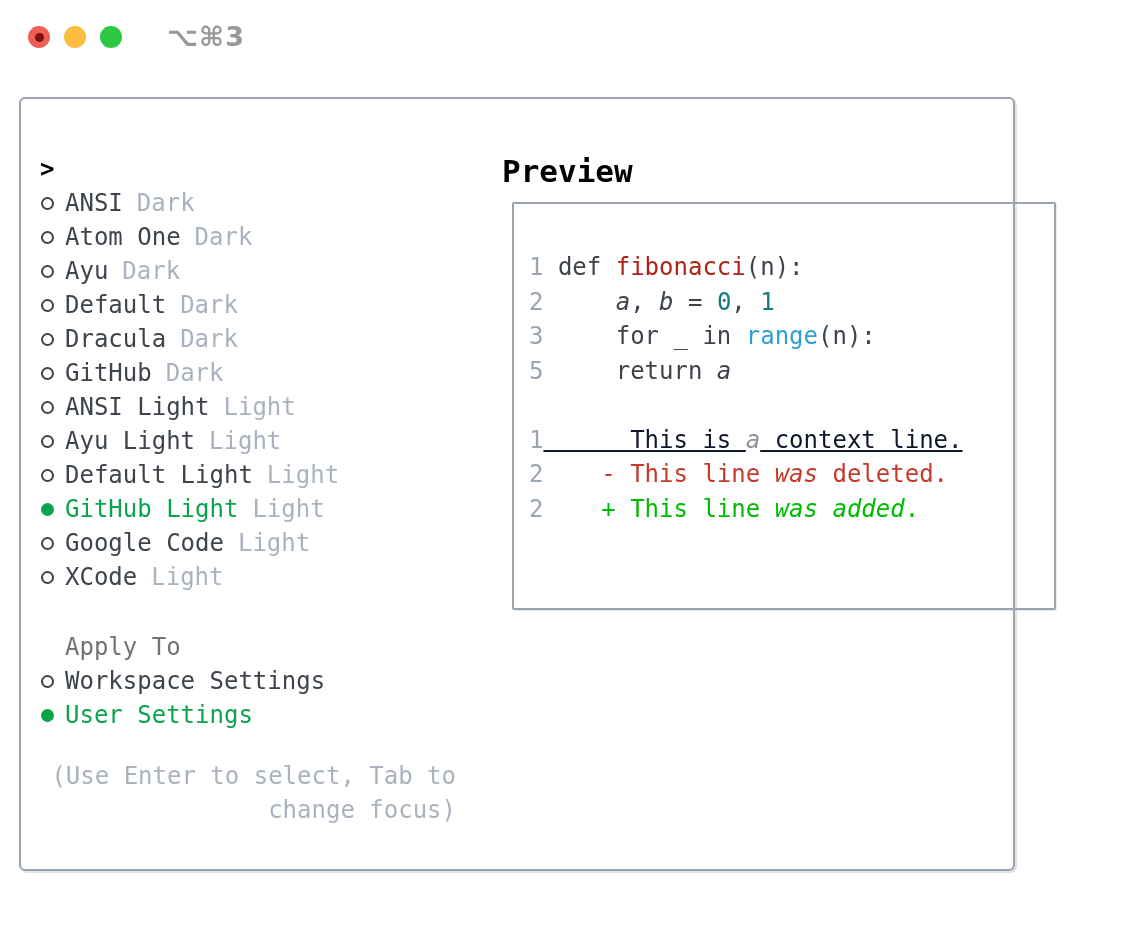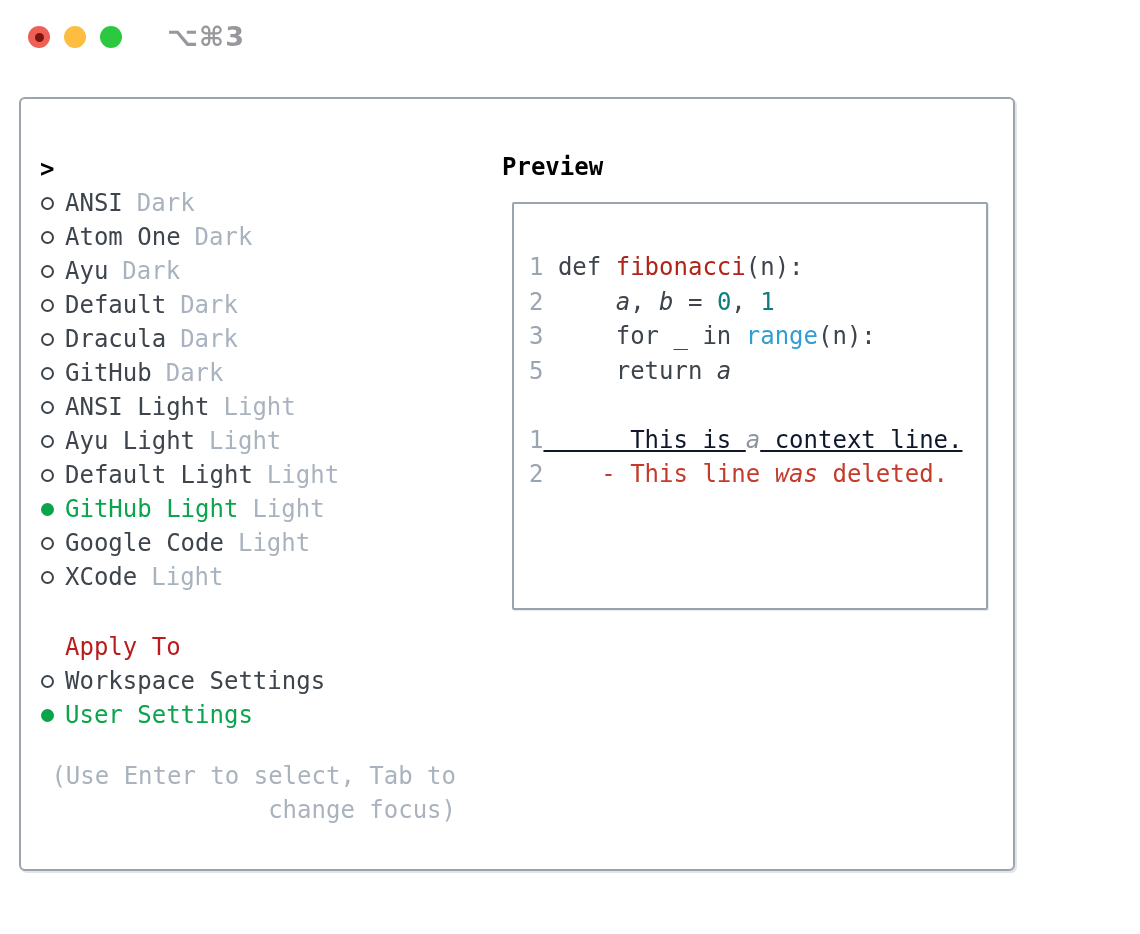--- a/index.html
+++ b/index.html
@@ -26,34 +26,34 @@
     border:2px solid #9aa3ae;border-radius:6px;background:#ffffff;
     box-shadow:2px 2px 0 rgba(160,168,178,0.30);
     box-sizing:border-box;
   }
   .row{display:flex;align-items:center;height:34px;font-size:24px;}
   .marker{width:25px;flex:0 0 25px;display:flex;align-items:center;}
   .circle{width:13px;height:13px;border:2px solid #3d444c;border-radius:50%;box-sizing:border-box;margin-left:1px;}
   .sel .circle{background:#0aa44c;border-color:#0aa44c;}
   .prompt{font-weight:bold;color:#000;}
   .hdr{font-weight:bold;color:#000;}
-  .hdr2{color:#b91c1c;}
+  .hdr2{color:#737373;}
   .tname{color:#3d444c;}
   .sel .tname{color:#0aa44c;}
   .ttag{color:#a9b3bf;margin-left:14px;}
   .list-block{position:absolute;left:19px;top:53px;}
   .apply-block{position:absolute;left:19px;top:531px;}
   .hint{
     position:absolute;left:19px;top:660px;width:416px;
     font-size:24px;line-height:34px;color:#a9b2bd;text-align:right;
   }
   
-  .ptitle{position:absolute;left:481px;top:54px;font-size:24px;font-weight:bold;color:#000;}
+  .ptitle{position:absolute;left:481px;top:54px;font-size:31px;font-weight:bold;color:#000;}
   .pbox{
-    position:absolute;left:491px;top:103px;width:476px;height:408px;
+    position:absolute;left:491px;top:103px;width:544px;height:408px;
     border:2px solid #9aa3ae;border-radius:2px;box-sizing:border-box;
     box-shadow:1px 1px 0 rgba(160,168,178,0.25);
   }
   #code{position:absolute;left:15px;top:46px;font-size:24px;}
   .pline{height:34.5px;line-height:34.5px;white-space:pre;}
   .seg{white-space:pre;}
   .num{color:#9aa5b2;}
   .code{color:#3d444c;}
   .var{color:#3d444c;font-style:italic;}
   .fn{color:#ae2419;}
@@ -200,17 +200,18 @@
     <div class="ptitle">Preview</div>
     <div class="pbox">
       <div id="code">
           <div class="pline"><span class="seg num">1 </span><span class="seg code">def </span><span class="seg fn">fibonacci</span><span class="seg code">(n):</span></div>
           <div class="pline"><span class="seg num">2</span><span class="seg code">     </span><span class="seg var">a</span><span class="seg code">, </span><span class="seg var">b</span><span class="seg code"> = </span><span class="seg lit">0</span><span class="seg code">, </span><span class="seg lit">1</span></div>
           <div class="pline"><span class="seg num">3</span><span class="seg code">     for _ in </span><span class="seg call">range</span><span class="seg code">(n):</span></div>
           <div class="pline"><span class="seg num">5</span><span class="seg code">     return </span><span class="seg var">a</span></div>
           <div class="pline"></div>
           <div class="pline"><span class="seg num">1</span><span class="seg ctx">      This is </span><span class="seg ctxi">a</span><span class="seg ctx"> context line.</span></div>
           <div class="pline"><span class="seg num">2</span><span class="seg del">    - This line </span><span class="seg deli">was</span><span class="seg del"> deleted.</span></div>
+          <div class="pline"><span class="seg num">2</span><span class="seg add">    + This line </span><span class="seg addi">was</span><span class="seg add"> </span><span class="seg addi">added</span><span class="seg add">.</span></div>
         </div>
     </div>
 
   </div>
 </div>
 
 </body></html>

